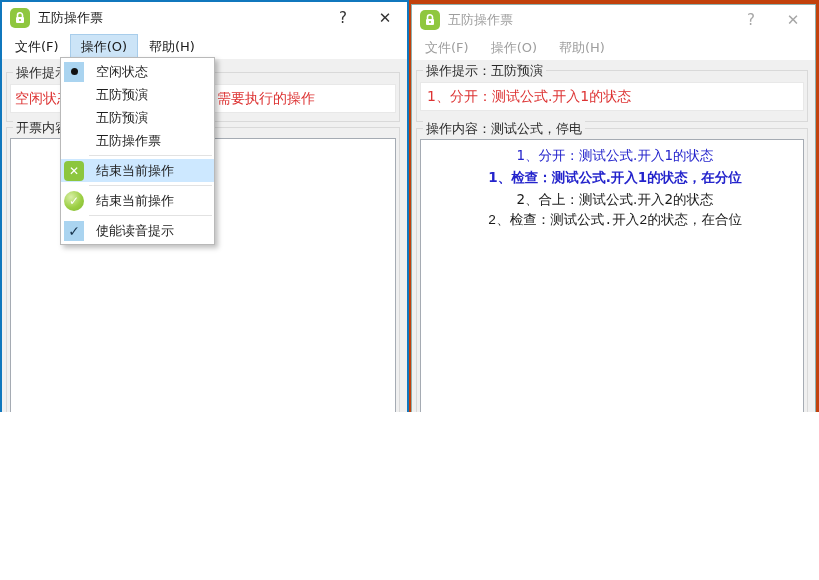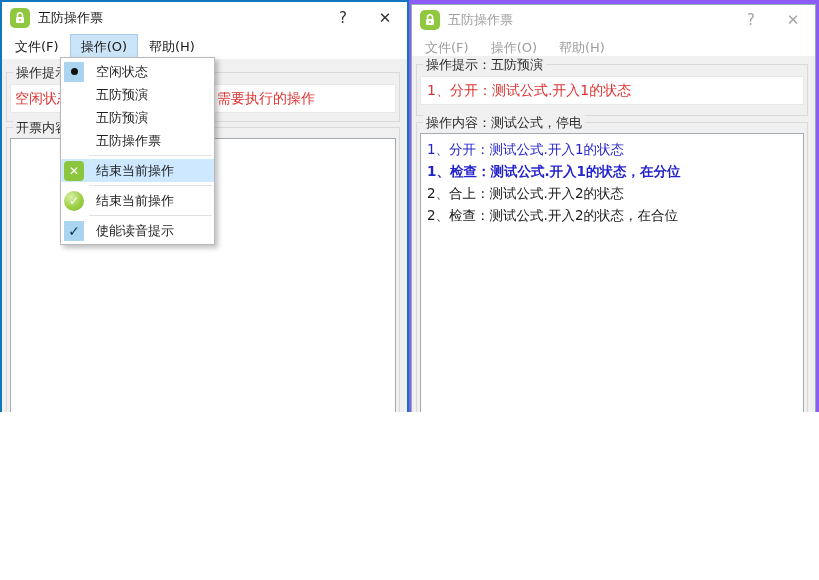--- a/index.html
+++ b/index.html
@@ -1,17 +1,17 @@
 <!DOCTYPE html>
 <html><head>
 <meta charset="utf-8">
 <style>
   html,body{margin:0;padding:0;}
   body{font-family:"DejaVu Sans","Liberation Sans",sans-serif;}
-  .stage{position:relative;width:819px;height:412px;background:#8b5cf6;overflow:hidden;}
+  .stage{position:relative;width:819px;height:412px;background:#c2410c;overflow:hidden;}
 
   
   .window{position:absolute;background:#f0f0f0;box-sizing:border-box;}
   .win-left{left:0;top:0;width:409px;height:580px;border:2px solid #1077bd;border-bottom-width:3px;}
   .win-right{left:411px;top:4px;width:405px;height:571px;border:1px solid #8fb0ae;}
 
   .titlebar{height:32px;background:#fff;display:flex;align-items:center;padding-left:8px;}
   .win-right .titlebar{height:30px;}
   .app-icon{width:20px;height:20px;border-radius:5px;background:#8fc73e;flex:0 0 auto;
             display:flex;align-items:center;justify-content:center;}
@@ -21,30 +21,30 @@
   .cap-btn.help{width:40px;}
   .win-right .cap-btn{color:#a6a6a6;}
 
   .menubar{height:25px;background:#fff;display:flex;align-items:flex-start;padding-left:2px;font-size:13px;color:#1a1a1a;}
   .win-right .menubar{color:#9e9e9e;}
   .menu-item{padding:3px 10px;border:1px solid transparent;}
   .menu-item.active{background:#cce4f7;border-color:#a8cdeb;}
 
   .body{position:absolute;left:0;right:0;bottom:0;background:#f0f0f0;}
   .win-left .body{top:57px;}
-  .win-right .body{top:51px;}
+  .win-right .body{top:57px;}
 
   
   .group{position:absolute;border:1px solid #d9d9d9;}
   .group-label{position:absolute;top:-9px;left:6px;background:#f0f0f0;padding:0 3px;
                font-size:13px;color:#2a2a2a;white-space:nowrap;}
   .g1-left{left:4px;right:7px;top:13px;height:48px;}
   .g2-left{left:4px;right:7px;top:68px;bottom:6px;}
   .g1-right{left:4px;right:7px;top:8px;height:50px;}
-  .g2-right{left:4px;right:7px;top:66px;bottom:8px;}
+  .g2-right{left:4px;right:7px;top:66px;bottom:8px;text-align:center;}
 
   .prompt-strip{position:absolute;left:3px;right:3px;top:11px;height:27px;background:#fff;
                 border:1px solid #e8e8e8;font-size:14px;color:#dd3333;}
   .prompt-strip .frag{position:absolute;top:5px;white-space:nowrap;}
   .frag-a{left:4px;}
   .frag-b{left:206px;}
   .prompt-line{position:absolute;left:6px;top:5px;white-space:nowrap;}
 
   .listbox{position:absolute;left:3px;right:3px;top:10px;bottom:3px;background:#fff;
            border:1px solid #a5abb3;overflow:hidden;}
@@ -166,19 +166,19 @@
           <span class="prompt-line">1、分开：测试公式.开入1的状态</span>
         </div>
       </div>
       <div class="group g2-right">
         <span class="group-label">操作内容：测试公式，停电</span>
         <div class="listbox">
           <div class="pad"></div>
           <div class="row" style="color: rgb(36, 36, 204);">1、分开：测试公式.开入1的状态</div>
           <div class="row" style="color: rgb(36, 36, 204); font-weight: bold;">1、检查：测试公式.开入1的状态，在分位</div>
           <div class="row" style="color: rgb(26, 26, 26);">2、合上：测试公式.开入2的状态</div>
-          <div class="row" style="color: rgb(26, 26, 26);">2、检查：测试公式.开入2的状态，在合位</div>
+          <div class="row" style="color: rgb(26, 26, 26); font-family: Liberation Mono, monospace;">2、检查：测试公式.开入2的状态，在合位</div>
         </div>
       </div>
     </div>
   </div>
 
 </div>
 
 </body></html>

